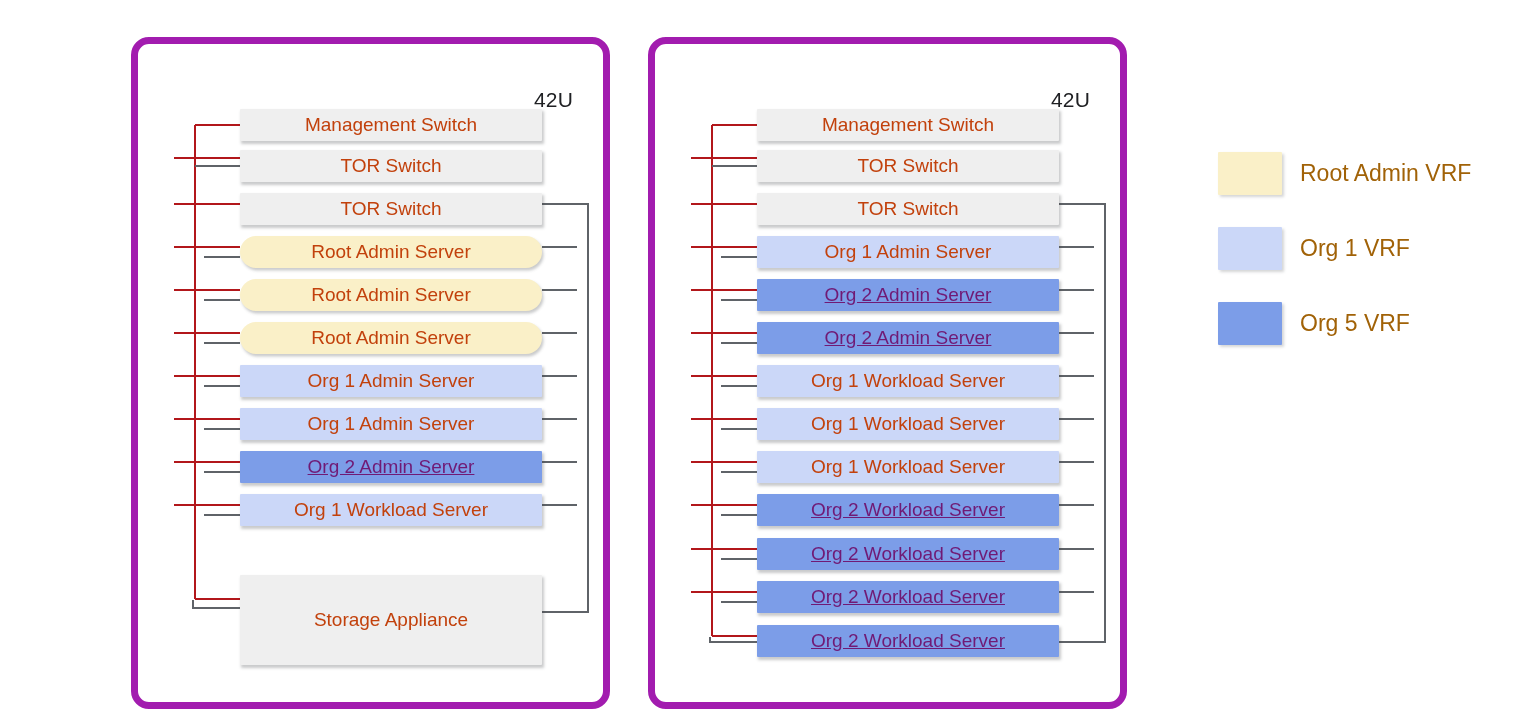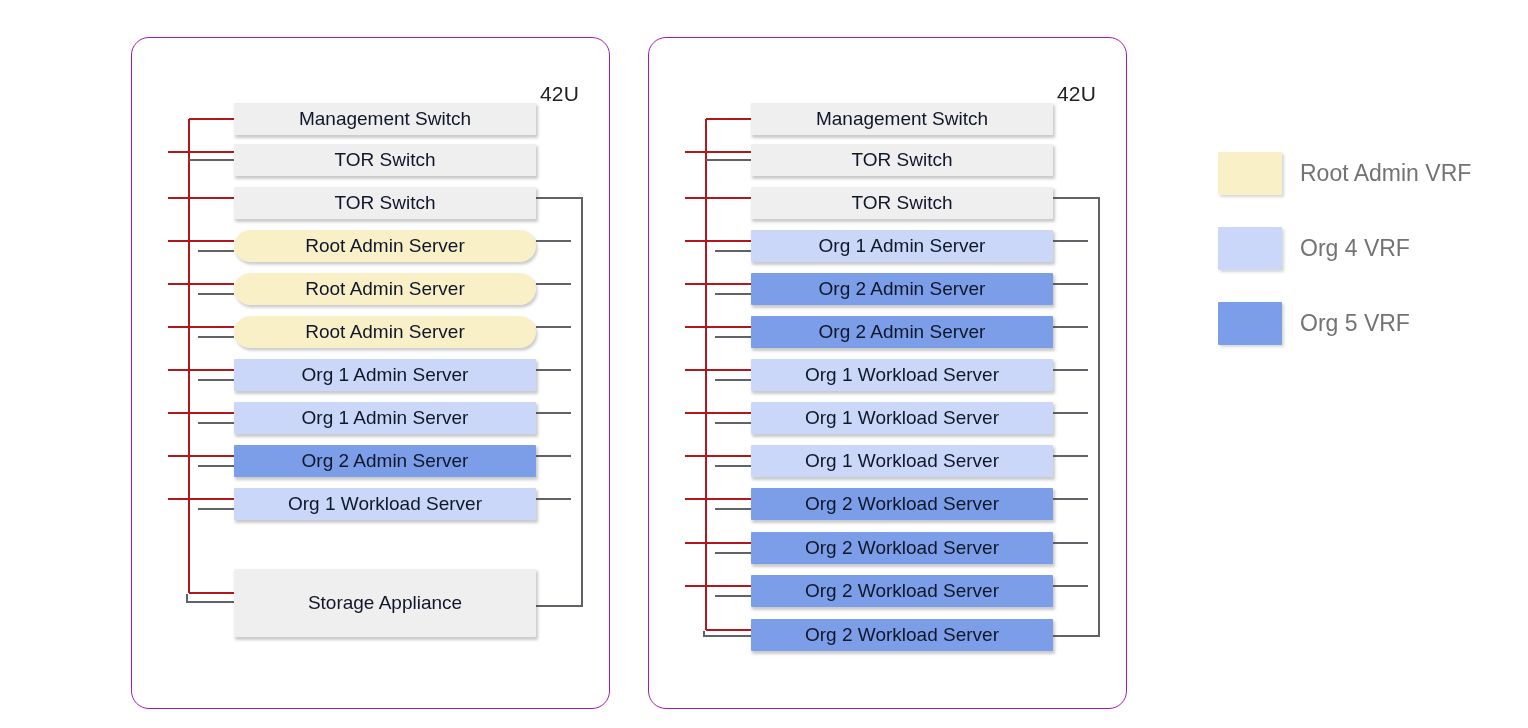--- a/index.html
+++ b/index.html
@@ -1,46 +1,46 @@
 <!DOCTYPE html>
 <html><head>
 <meta charset="utf-8">
 <style>
   * { margin:0; padding:0; box-sizing:border-box; }
   html,body { width:1528px; height:728px; background:#ffffff; overflow:hidden;
               font-family:"Liberation Sans", sans-serif; }
   .page { position:relative; width:1528px; height:728px; background:#ffffff; }
 
   .rack { position:absolute; top:37px; width:479px; height:672px;
-          background:#ffffff; border:1px solid #a21caf; border-radius:18px; }
+          background:#ffffff; border:7px solid #a21caf; border-radius:18px; }
   .rack.rack-1 { left:131px; }
   .rack.rack-2 { left:648px; }
 
   .capacity { position:absolute; top:44px; right:30px; font-size:21px;
               color:#202124; letter-spacing:.2px; }
 
   .wires { position:absolute; left:0; top:0; pointer-events:none; }
 
   .unit { position:absolute; left:102px; width:302px; height:32px;
           display:flex; align-items:center; justify-content:center;
-          font-size:19px; color:#0f172a; background:#efefef;
+          font-size:19px; color:#c2410c; background:#efefef;
           box-shadow:1.5px 2.5px 3px rgba(60,64,67,.28); border-radius:1px;
           white-space:nowrap; }
-  .unit.tall { height:68px;text-align:center; }
+  .unit.tall { height:90px;text-align:center; }
   .unit[data-type="switch"], .unit[data-type="storage"] { background:#efefef; }
   .unit[data-type="root-admin"] { background:#faf0c8;border-radius:16px; }
   .unit[data-type="org1"]       { background:#cbd7f8; }
-  .unit[data-type="org2"]       { background:#7c9de8; color:#0f172a; }
+  .unit[data-type="org2"]       { background:#7c9de8; color:#701a75;text-decoration:underline; }
 
   .legend { position:absolute; left:1218px; top:152px; width:300px; }
   .legend-item { position:absolute; left:0; height:43px; }
   .legend-item .swatch { position:absolute; left:0; top:0; width:64px; height:43px;
           box-shadow:2px 2px 3px rgba(60,64,67,.22); border-radius:1px; }
   .legend-item .legend-label { position:absolute; left:82px; top:0; height:43px;
-          line-height:43px; font-size:23px; color:#737373; white-space:nowrap; }
+          line-height:43px; font-size:23px; color:#a16207; white-space:nowrap; }
 </style>
 </head>
 <body>
 
 <div class="page">
 
   <div class="rack rack-1">
     <div class="capacity">42U</div>
 
     <svg class="wires" width="479" height="672" viewBox="0 0 479 672">
@@ -152,21 +152,21 @@
     <div class="unit" style="top:581px" data-type="org2">Org 2 Workload Server</div>
   </div>
 
   <div class="legend">
     <div class="legend-item" style="top:0px">
       <div class="swatch" style="background-color: rgb(250, 240, 200);"></div>
       <div class="legend-label">Root Admin VRF</div>
     </div>
     <div class="legend-item" style="top:75px">
       <div class="swatch" style="background-color: rgb(203, 215, 248);"></div>
-      <div class="legend-label">Org 4 VRF</div>
+      <div class="legend-label">Org 1 VRF</div>
     </div>
     <div class="legend-item" style="top:150px">
       <div class="swatch" style="background-color: rgb(124, 157, 232);"></div>
       <div class="legend-label">Org 5 VRF</div>
     </div>
   </div>
 
 </div>
 
 </body></html>

